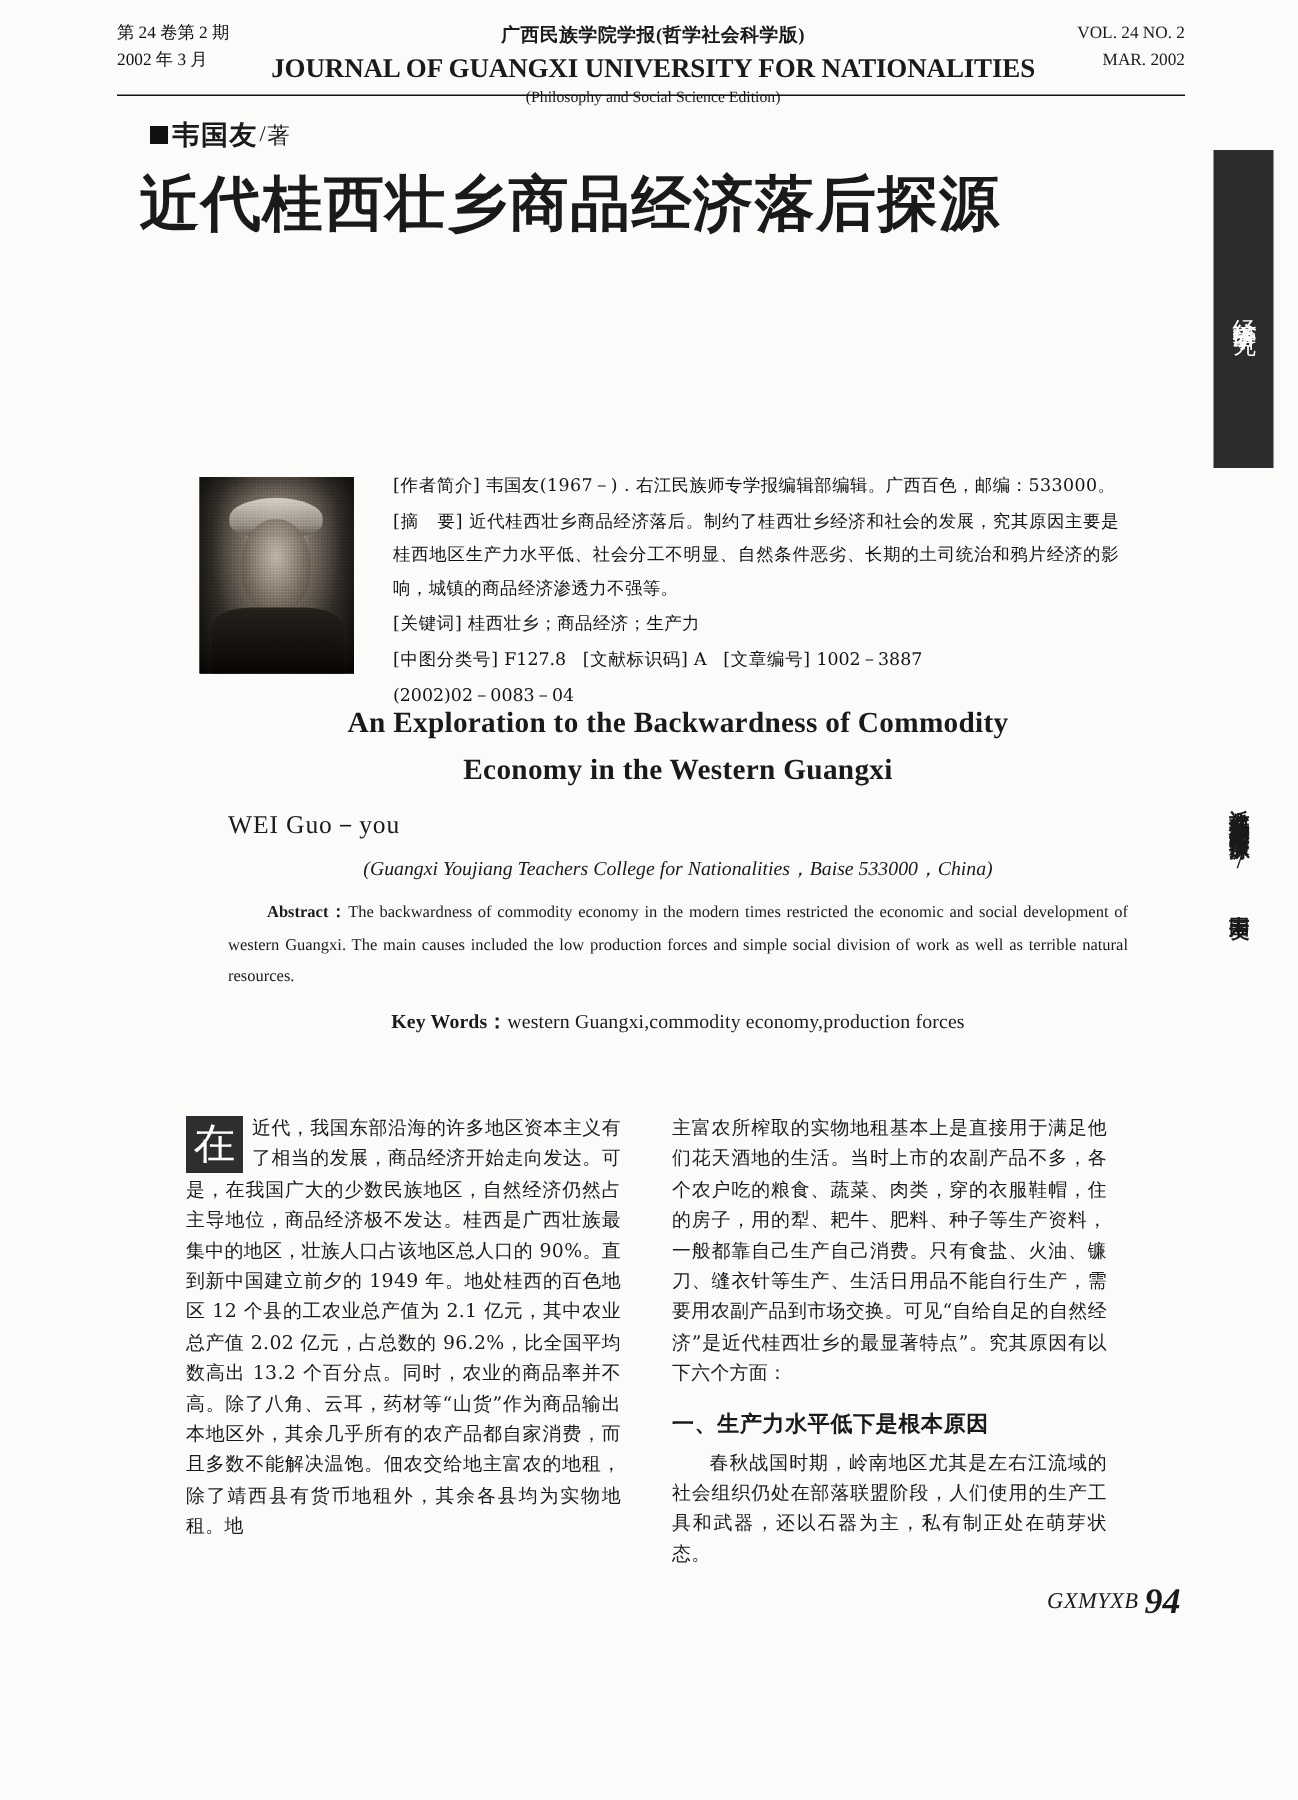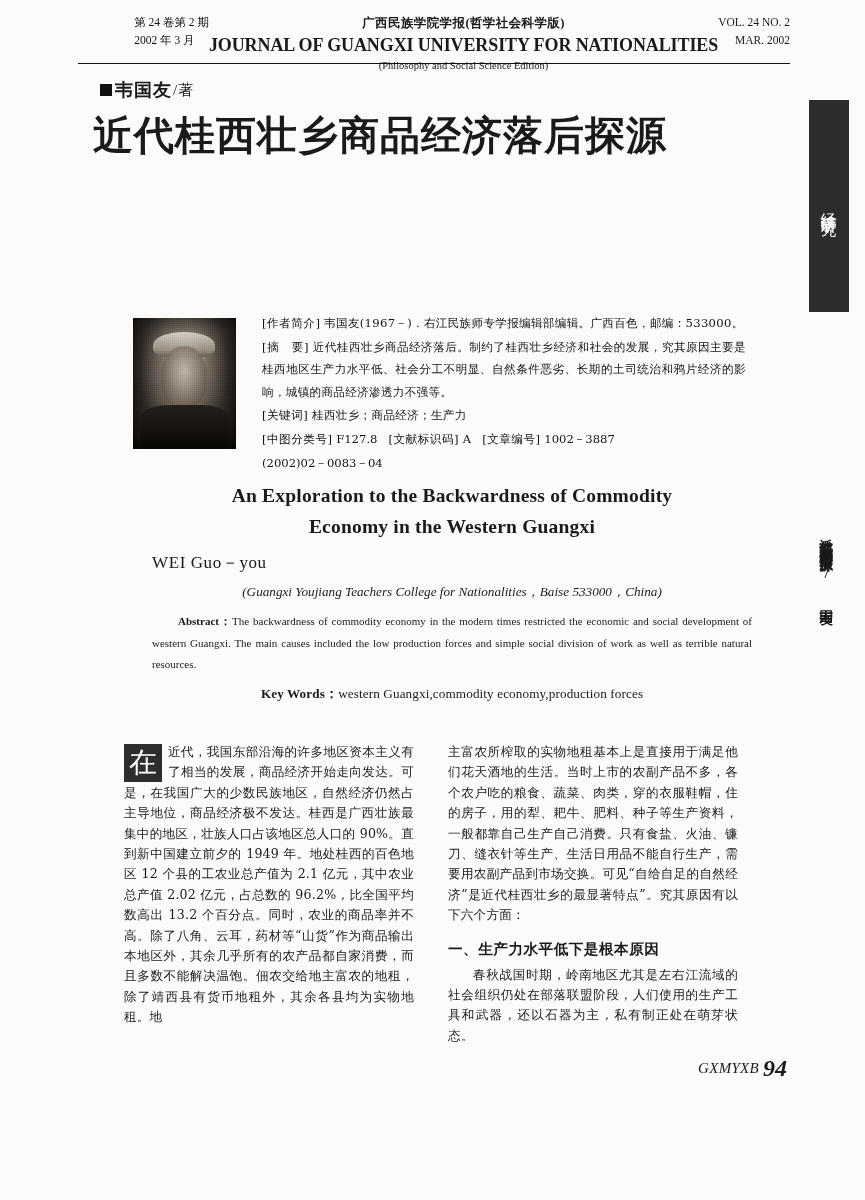--- a/index.html
+++ b/index.html
@@ -20,21 +20,21 @@
   }
 
   
   .hdr {
     position: absolute;
     left: 78px;
     top: 14px;
     width: 712px;
     display: flex;
     align-items: flex-start;
-    justify-content: flex-end;
+    justify-content: space-between;
     padding-bottom: 4px;
   }
   .hdr-rule {
     position: absolute;
     left: 78px;
     top: 63px;
     width: 712px;
     height: 0;
     border-top: 1.3px solid #111;
   }
@@ -161,21 +161,21 @@
   }
   .meta p { margin: 0 0 1px 16px; }
   .meta .ind { text-indent: 0; }
   .meta .lbl { letter-spacing: .5px; }
   .meta .wide { letter-spacing: .3px; }
 
   
   .en {
     position: absolute;
     left: 152px;
-    top: 480px;
+    top: 467px;
     width: 600px;
   }
   .en h1 {
     margin: 0;
     font-size: 19.5px;
     line-height: 1.6;
     text-align: center;
     font-weight: 700;
     font-family: "Liberation Serif", serif;
     letter-spacing: .2px;

